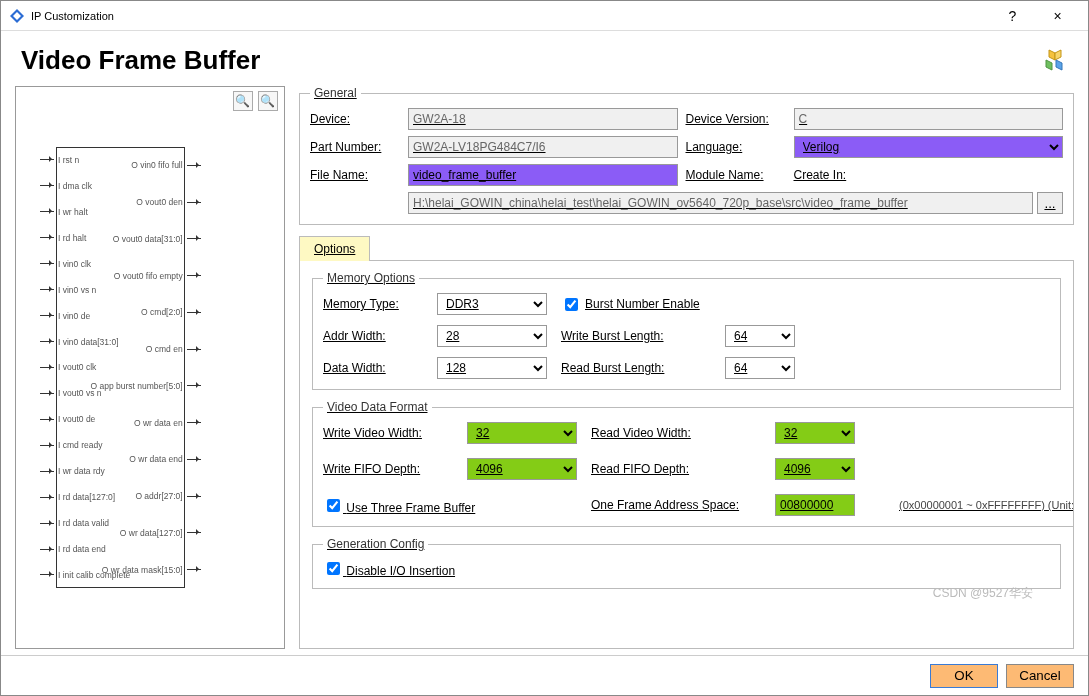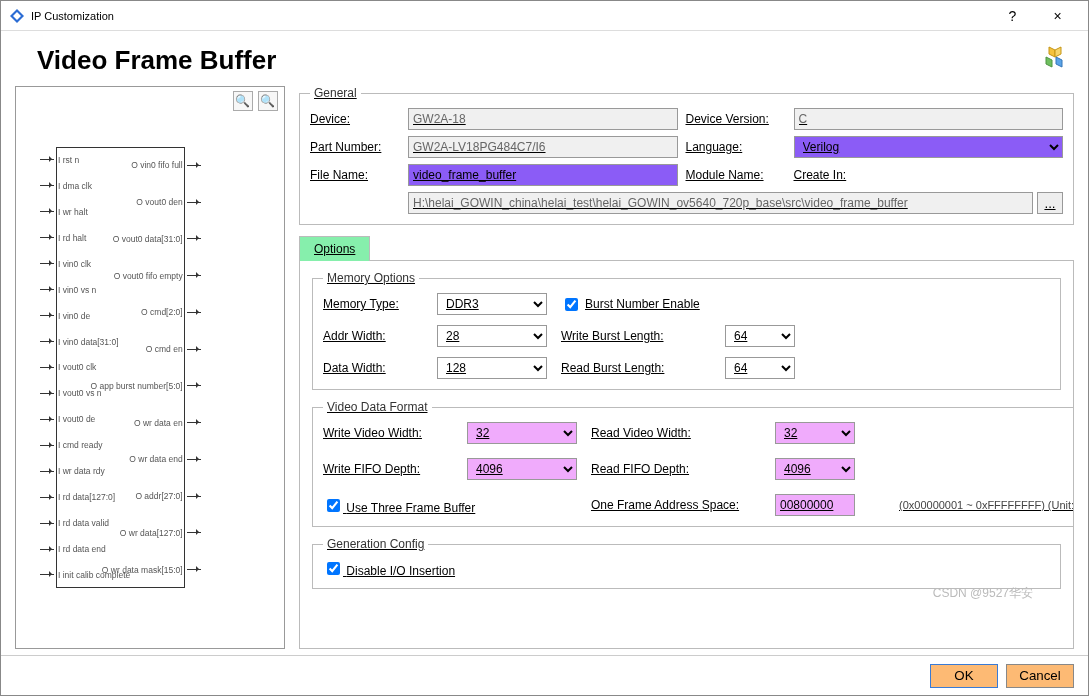--- a/index.html
+++ b/index.html
@@ -2,21 +2,21 @@
 <html><head>
 <meta charset="utf-8">
 <style>
 * { box-sizing: border-box; font-family: "Segoe UI", "Microsoft YaHei", sans-serif; }
 body { margin: 0; background: #fff; font-size: 12px; color: #000; }
 .window { width: 1089px; height: 696px; border: 1px solid #888; display: flex; flex-direction: column; }
 .titlebar { height: 30px; display: flex; align-items: center; padding: 0 8px; border-bottom: 1px solid #ddd; }
 .titlebar .icon { width: 16px; height: 16px; margin-right: 6px; }
 .titlebar .title { flex: 1; font-size: 11px; }
 .titlebar .winbtn { width: 45px; height: 30px; display: flex; align-items: center; justify-content: center; font-size: 14px; cursor: default; }
-.header { padding: 14px 20px 10px 20px; display: flex; align-items: flex-start; margin-left: 16px; }
+.header { padding: 14px 20px 10px 20px; display: flex; align-items: center; }
 .header h1 { margin: 0; font-size: 26px; font-weight: bold; flex: 1; }
 .header .cube { width: 26px; height: 26px; }
 .content { flex: 1; display: flex; gap: 14px; padding: 0 14px 6px 14px; overflow: hidden; }
 .left { width: 270px; border: 1px solid #999; position: relative; display:flex; }
 .block-area { flex:1; position:relative; padding:10px; }
 .block { position:absolute; left:40px; right:40px; top:60px; bottom:60px; border:1px solid #333; }
 .port-col { position:absolute; top:60px; bottom:60px; display:flex; flex-direction:column; justify-content:space-around; font-size:8.5px; color:#555; }
 .port-left { left:24px; width:100px; }
 .port-right { right:24px; width:120px; text-align:right; }
 .port-row { display:flex; align-items:center; gap:4px; height:22px; }
@@ -28,27 +28,27 @@
 .right { flex:1; display:flex; flex-direction:column; overflow:hidden;text-decoration:underline; }
 fieldset { border:1px solid #bbb; margin:0 0 10px 0; padding:8px 10px 10px 10px; }
 legend { padding:0 4px; font-size:12px; color:#333; }
 .form-grid { display:grid; grid-template-columns: 90px 1fr 100px 1fr; gap:6px 8px; align-items:center; }
 .form-grid input, .form-grid select { width:100%; height:22px; border:1px solid #999; padding:0 4px; font-size:12px; background:#8b5cf6; }
 .form-grid input[readonly] { background:#f0f0f0; color:#666; }
 .path-row { grid-column: 2 / 5; display:flex; gap:4px; }
 .path-row input { flex:1; }
 .path-row button { width:26px; height:22px; border:1px solid #999; background:#eee; }
 .tabs { display:flex; border-bottom:1px solid #bbb; }
-.tab { padding:5px 14px; border:1px solid #bbb; border-bottom:none; background:#86efac; position:relative; top:1px; }
+.tab { padding:5px 14px; border:1px solid #bbb; border-bottom:none; background:#fef9c3; position:relative; top:1px; }
 .options { border:1px solid #bbb; border-top:none; flex:1; overflow:auto; padding:10px 12px; position:relative; }
 .inner-grid { display:grid; grid-template-columns: 100px 110px 150px 110px; gap:10px 14px; align-items:center; }
 .inner-grid select, .inner-grid input[type=text] { height:22px; border:1px solid #999; padding:0 4px; font-size:12px; background:#fff; width:100%; }
 .inner-grid label.chk { display:flex; align-items:center; gap:4px; }
 .vdf-grid { display:grid; grid-template-columns: 130px 110px 170px 110px auto; gap:14px 14px; align-items:center; }
-.vdf-grid select, .vdf-grid input[type=text] { height:22px; border:1px solid #999; padding:0 4px; font-size:12px; background:#f0abfc; }
+.vdf-grid select, .vdf-grid input[type=text] { height:22px; border:1px solid #999; padding:0 4px; font-size:12px; background:#84cc16; }
 .hint { color:#444; font-size:11px; white-space:nowrap; }
 .footer { height:40px; border-top:1px solid #ccc; display:flex; align-items:center; justify-content:flex-end; gap:8px; padding:0 14px; }
 .footer button { width:68px; height:24px; border:1px solid #888; background:#fdba74; }
 .footer button.primary { border:1px solid #3a7bd5; }
 .watermark { position:absolute; right:40px; bottom:46px; color:#bbb; font-size:12px; pointer-events:none; }
 </style>
 </head>
 <body>
 
 <div class="window">

